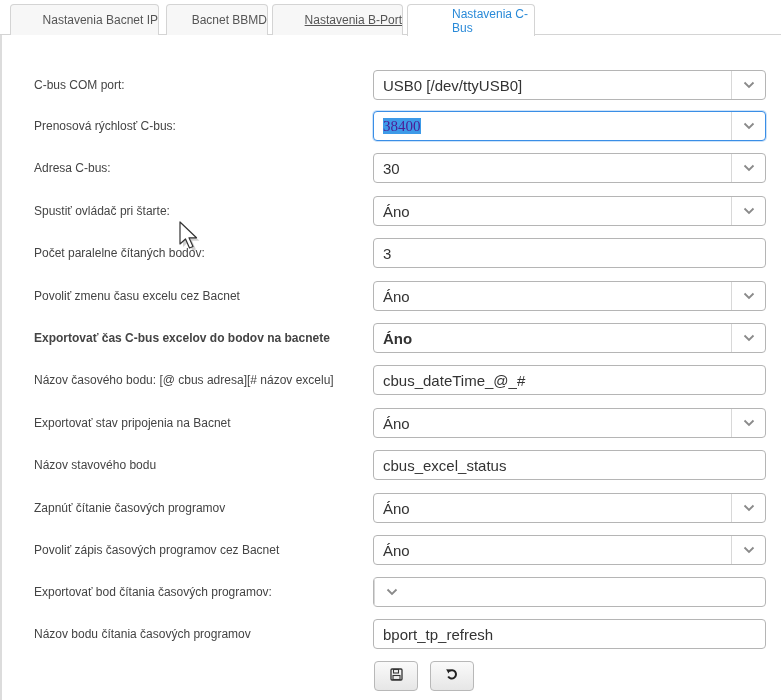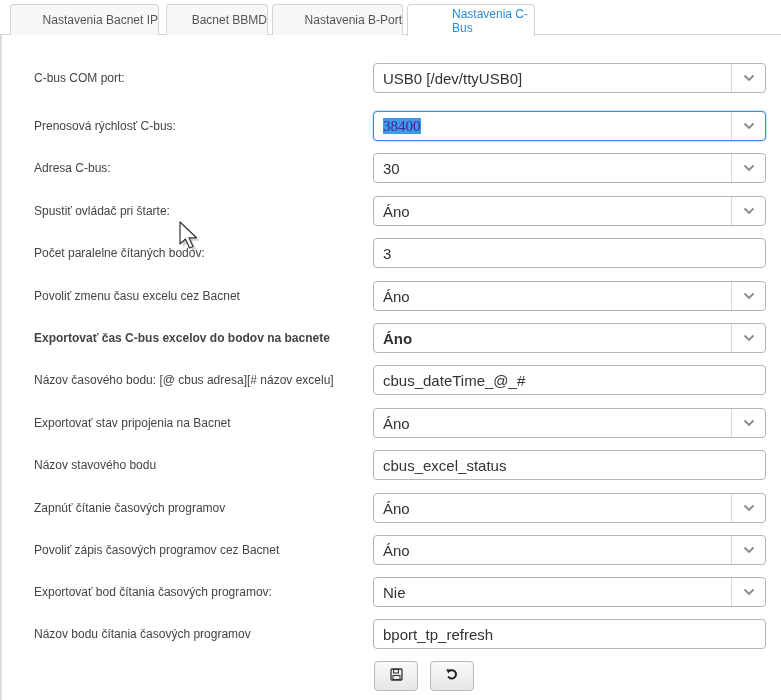--- a/index.html
+++ b/index.html
@@ -67,31 +67,31 @@
 </head>
 <body>
 
 <div class="tabbar">
   <div class="tab" style="left:10px;width:149px;">
       <span>Nastavenia Bacnet IP</span>
     </div>
   <div class="tab" style="left:166px;width:102px;">
       <span>Bacnet BBMD</span>
     </div>
-  <div class="tab" style="left:272px;width:131px;">
+  <div class="tab" style="left:272px;width:131px;text-decoration:underline;">
       <span>Nastavenia B-Port</span>
     </div>
   <div class="tab active" style="left:407px;width:128px;">
       <span>Nastavenia C-Bus</span>
     </div>
 </div>
 
 <div class="panel-left"></div>
 
-<div class="row" style="top:61px;">
+<div class="row" style="top:68px;">
   <div class="label">C-bus COM port:</div>
   <div class="field">
     <span class="val">USB0 [/dev/ttyUSB0]</span>
     <span class="arrow">
         <svg width="12" height="8" viewBox="0 0 12 8">
           <polyline points="1.5,1.5 6,6 10.5,1.5" fill="none" stroke="#8a8a8a" stroke-width="1.8"></polyline>
         </svg>
       </span>
   </div>
 </div>
@@ -209,21 +209,20 @@
         <svg width="12" height="8" viewBox="0 0 12 8">
           <polyline points="1.5,1.5 6,6 10.5,1.5" fill="none" stroke="#8a8a8a" stroke-width="1.8"></polyline>
         </svg>
       </span>
   </div>
 </div>
 
 <div class="row" style="top:575px;">
   <div class="label">Exportovať bod čítania časových programov:</div>
   <div class="field">
-    <span class="val">Nie</span>
     <span class="arrow">
         <svg width="12" height="8" viewBox="0 0 12 8">
           <polyline points="1.5,1.5 6,6 10.5,1.5" fill="none" stroke="#8a8a8a" stroke-width="1.8"></polyline>
         </svg>
       </span>
   </div>
 </div>
 
 <div class="row" style="top:617px;">
   <div class="label">Názov bodu čítania časových programov</div>

